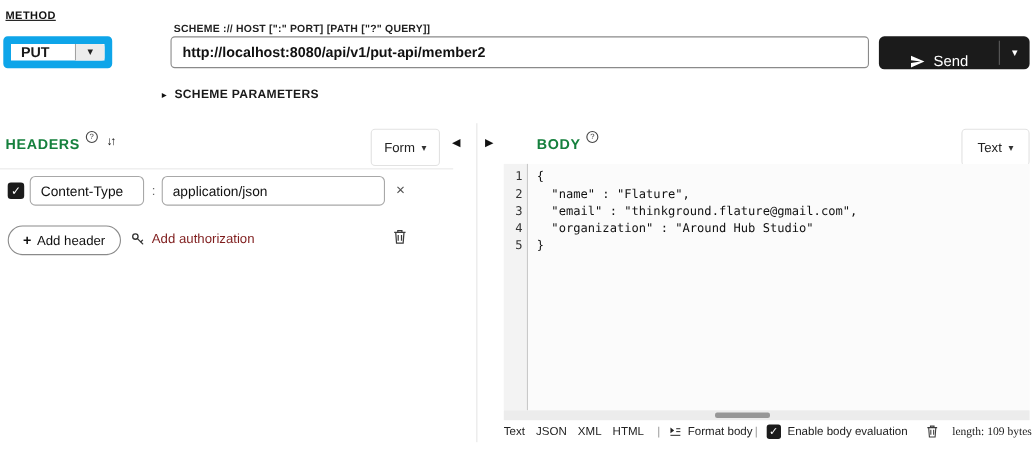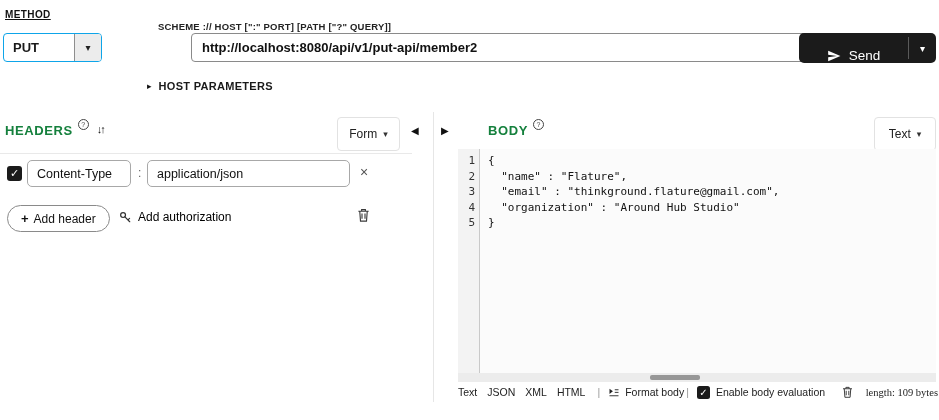--- a/index.html
+++ b/index.html
@@ -5,27 +5,27 @@
   * { margin:0; padding:0; box-sizing:border-box; }
   html,body { background:#fff; }
   .app {
     position:relative; width:939px; height:420px; background:#fff;
     font-family:"Liberation Sans","DejaVu Sans",sans-serif; color:#1a1a1a; overflow:hidden;
   }
   .abs { position:absolute; }
 
   
   .method-label { left:5px; top:9px; font-size:10px; font-weight:bold; letter-spacing:.4px; text-decoration:underline; color:#111; }
-  .method-select { left:3px; top:33px; width:99px; height:29px; border:1px solid #0ea5e9; border-radius:4px; background:#fff; display:flex; align-items:stretch; cursor:pointer; }
+  .method-select { left:3px; top:33px; width:99px; height:29px; border:7px solid #0ea5e9; border-radius:4px; background:#fff; display:flex; align-items:stretch; cursor:pointer; }
   .method-value { flex:1; display:flex; align-items:center; padding-left:9px; font-size:13px; font-weight:bold; }
   .method-arrow { width:27px; display:flex; align-items:center; justify-content:center; border-left:1px solid #8e8e8e; background:#ececec; border-radius:0 3px 3px 0; font-size:10px; color:#222; }
 
   .url-label { left:158px; top:21px; font-size:9.5px; font-weight:bold; color:#222; letter-spacing:.2px; }
   .url-input { left:155px; top:33px; width:635px; height:29px; border:1px solid #8a8a8a; border-radius:4px; background:#fff;
-    font-family:"Liberation Sans","DejaVu Sans",sans-serif; font-size:13px; font-weight:bold; color:#111; padding:0 10px; outline:none;margin-left:36px; }
+    font-family:"Liberation Sans","DejaVu Sans",sans-serif; font-size:13px; font-weight:bold; color:#111; padding:0 10px; outline:none; }
 
   .send-button { left:799px; top:33px; width:137px; height:30px; background:#1b1b1b; border-radius:5px; color:#fff; display:flex; align-items:stretch; cursor:pointer; }
   .send-main { flex:1; display:flex; align-items:flex-end; justify-content:center; gap:8px; font-size:13.5px; }
   .send-divider { width:1px; background:rgba(255,255,255,.28); margin:4px 0; }
   .send-arrow { width:27px; display:flex; align-items:center; justify-content:center; font-size:10px; }
 
   .url-length { left:640px; top:67px; width:148px; text-align:right; font-size:10px; color:#222; }
 
   .query-params { left:147px; top:80px; display:flex; align-items:center; gap:7px; cursor:pointer; }
   .query-params .tri { font-size:9px; color:#111; }
@@ -57,21 +57,21 @@
   .chk { width:15px; height:15px; background:#1b1b1b; border-radius:3px; color:#fff; font-size:11px; display:flex; align-items:center; justify-content:center; cursor:pointer; }
   .hdr-check { left:7px; top:166px; }
   .hdr-inp { border:1px solid #a8a8a8; border-radius:5px; height:27px; font-family:"Liberation Sans","DejaVu Sans",sans-serif; font-size:12.5px; color:#111; padding:0 9px; outline:none; background:#fff; }
   .hdr-name { left:27px; top:160px; width:104px; }
   .hdr-colon { left:138px; top:166px; font-size:12px; color:#666; }
   .hdr-value { left:147px; top:160px; width:203px; }
   .hdr-remove { left:360px; top:164px; font-size:14px; color:#555; cursor:pointer; }
 
   .add-header-btn { left:7px; top:205px; height:27px; border:1.5px solid #8a8a8a; border-radius:14px; background:#fff; display:flex; align-items:center; gap:5px; padding:0 13px; font-size:12px; color:#111; cursor:pointer; }
   .add-header-btn .plus { font-weight:bold; font-size:13px; }
-  .add-auth { left:119px; top:210px; display:flex; align-items:center; gap:6px; font-size:12px; color:#000000; cursor:pointer; }
+  .add-auth { left:119px; top:210px; display:flex; align-items:center; gap:6px; font-size:12px; color:#7f1d1d; cursor:pointer; }
   .hdr-trash { left:356px; top:207px; color:#3a3a3a; cursor:pointer; }
 
   
   .editor { left:458px; top:149px; width:478px; height:224px; background:#fbfbfb; display:flex; font-family:"DejaVu Sans Mono","Liberation Mono",monospace; font-size:11px; line-height:15.5px; cursor:text; }
   .gutter { width:22px; background:#f3f3f3; border-right:1px solid #c9c9c9; padding:4px 4px 0 0; text-align:right; color:#333; }
   .codearea { flex:1; padding:4px 0 0 8px; color:#111; overflow:hidden; }
   .code-line { white-space:pre; }
 
   .hscroll { left:458px; top:373px; width:478px; height:9px; background:#ececec; }
   .hscroll-thumb { position:absolute; left:192px; top:2px; width:50px; height:5px; background:#979797; border-radius:2px; cursor:grab; }
@@ -112,21 +112,21 @@
       </span>
       <span>Send</span>
     </span>
     <span class="send-divider"></span>
     <span class="send-arrow">▾</span>
   </div>
 
 
   <div class="abs query-params">
     <span class="tri">▸</span>
-    <span class="lbl">HOST PARAMETERS</span>
+    <span class="lbl">SCHEME PARAMETERS</span>
   </div>
 
   <div class="abs v-divider"></div>
   <div class="abs collapse-left">◀</div>
   <div class="abs collapse-right">▶</div>
 
   <div class="abs headers-title sec-title-row">
     <span class="sec-title">HEADERS</span>
     <span class="help-badge">?</span>
     <span class="sort-icon">↓↑</span>

